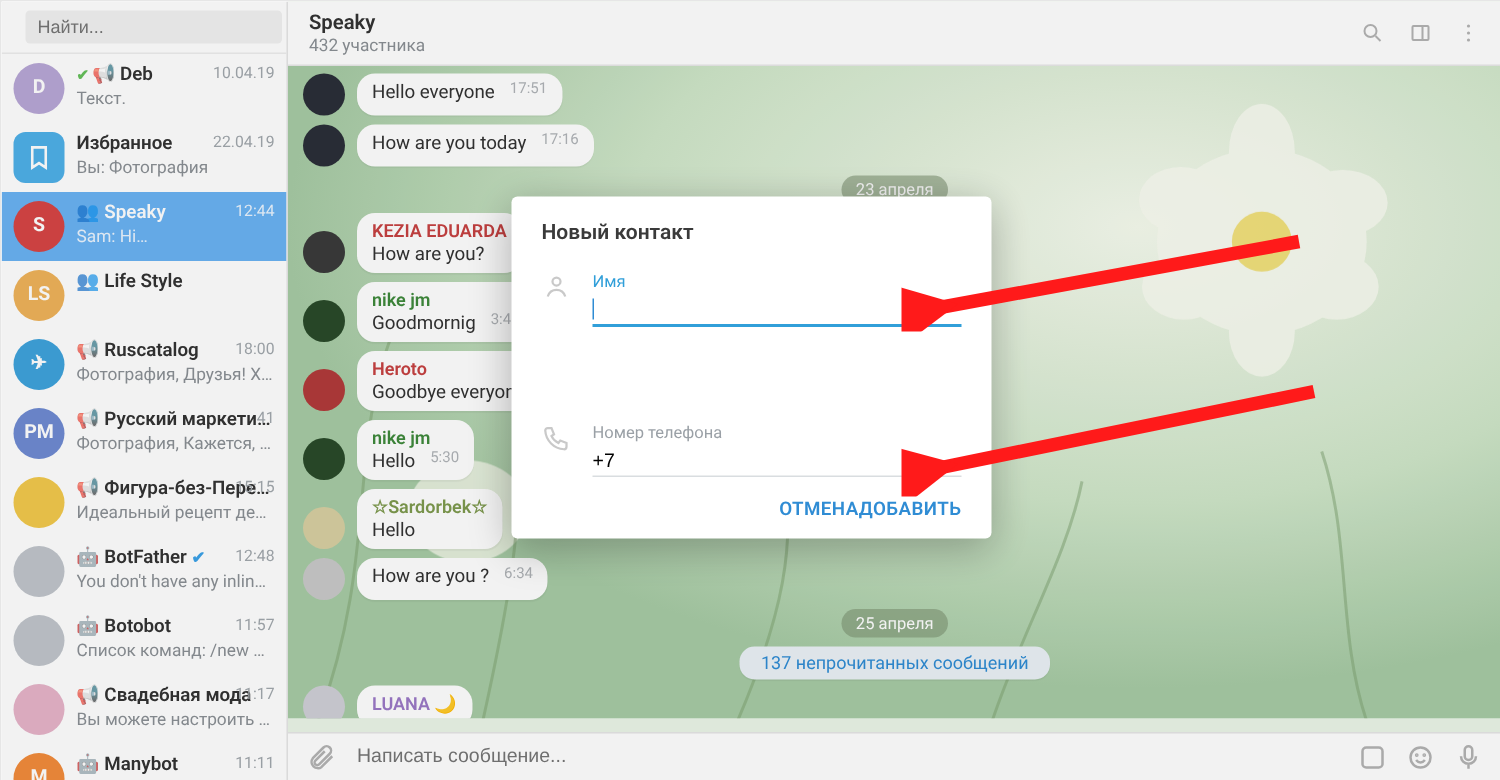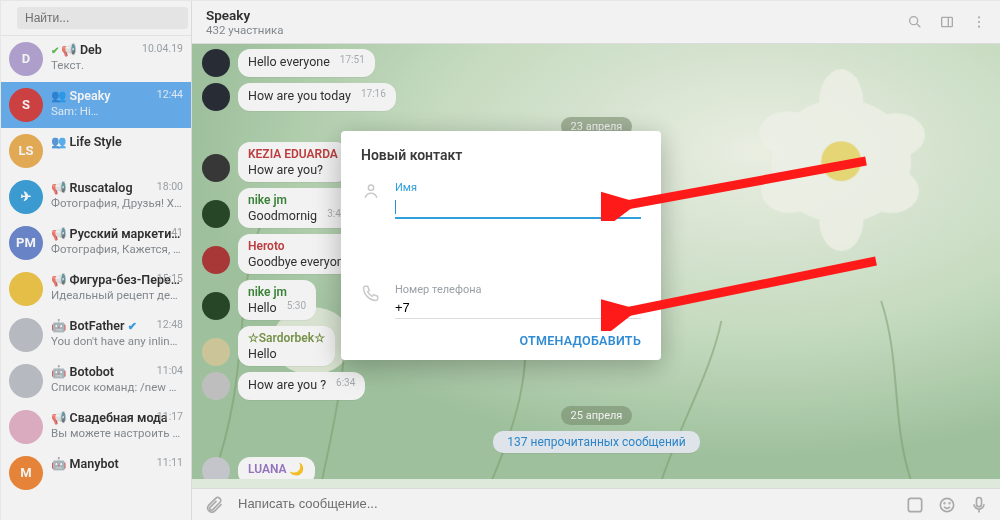--- a/index.html
+++ b/index.html
@@ -80,20 +80,32 @@
     </div>
     <div class="chatlist" id="chatlist">
         <div class="chatrow">
           <div class="avatar" style="background: rgb(184, 167, 214);">D</div>
           <div class="info">
             <div class="name"><span class="check">✔</span><span class="icon">📢</span><span>Deb</span></div>
             <div class="sub">Текст.</div>
           </div>
           <div class="time">10.04.19</div>
         </div>
+        <div class="chatrow">
+          <div class="avatar sq" style="background: rgb(79, 176, 232);">
+            <svg width="18" height="18" viewBox="0 0 24 24" fill="none" stroke="#fff" stroke-width="2.3">
+              <path d="M6 3h12v18l-6-4-6 4z"></path>
+            </svg>
+          </div>
+          <div class="info">
+            <div class="name"><span>Избранное</span></div>
+            <div class="sub">Вы: Фотография</div>
+          </div>
+          <div class="time">22.04.19</div>
+        </div>
         <div class="chatrow active">
           <div class="avatar" style="background: rgb(214, 69, 69);">S</div>
           <div class="info">
             <div class="name"><span class="icon">👥</span><span>Speaky</span></div>
             <div class="sub">Sam: Hi…</div>
           </div>
           <div class="time">12:44</div>
         </div>
         <div class="chatrow">
           <div class="avatar" style="background: rgb(239, 179, 90);">LS</div>
@@ -134,21 +146,21 @@
             <div class="sub">You don't have any inline bo…</div>
           </div>
           <div class="time">12:48</div>
         </div>
         <div class="chatrow">
           <div class="avatar" style="background: rgb(192, 197, 203);"></div>
           <div class="info">
             <div class="name"><span class="icon">🤖</span><span>Botobot</span></div>
             <div class="sub">Список команд: /new — доб…</div>
           </div>
-          <div class="time">11:04</div>
+          <div class="time">11:57</div>
         </div>
         <div class="chatrow">
           <div class="avatar" style="background: rgb(230, 180, 201);"></div>
           <div class="info">
             <div class="name"><span class="icon">📢</span><span>Свадебная мода</span></div>
             <div class="sub">Вы можете настроить вне…</div>
           </div>
           <div class="time">11:17</div>
         </div>
         <div class="chatrow">

